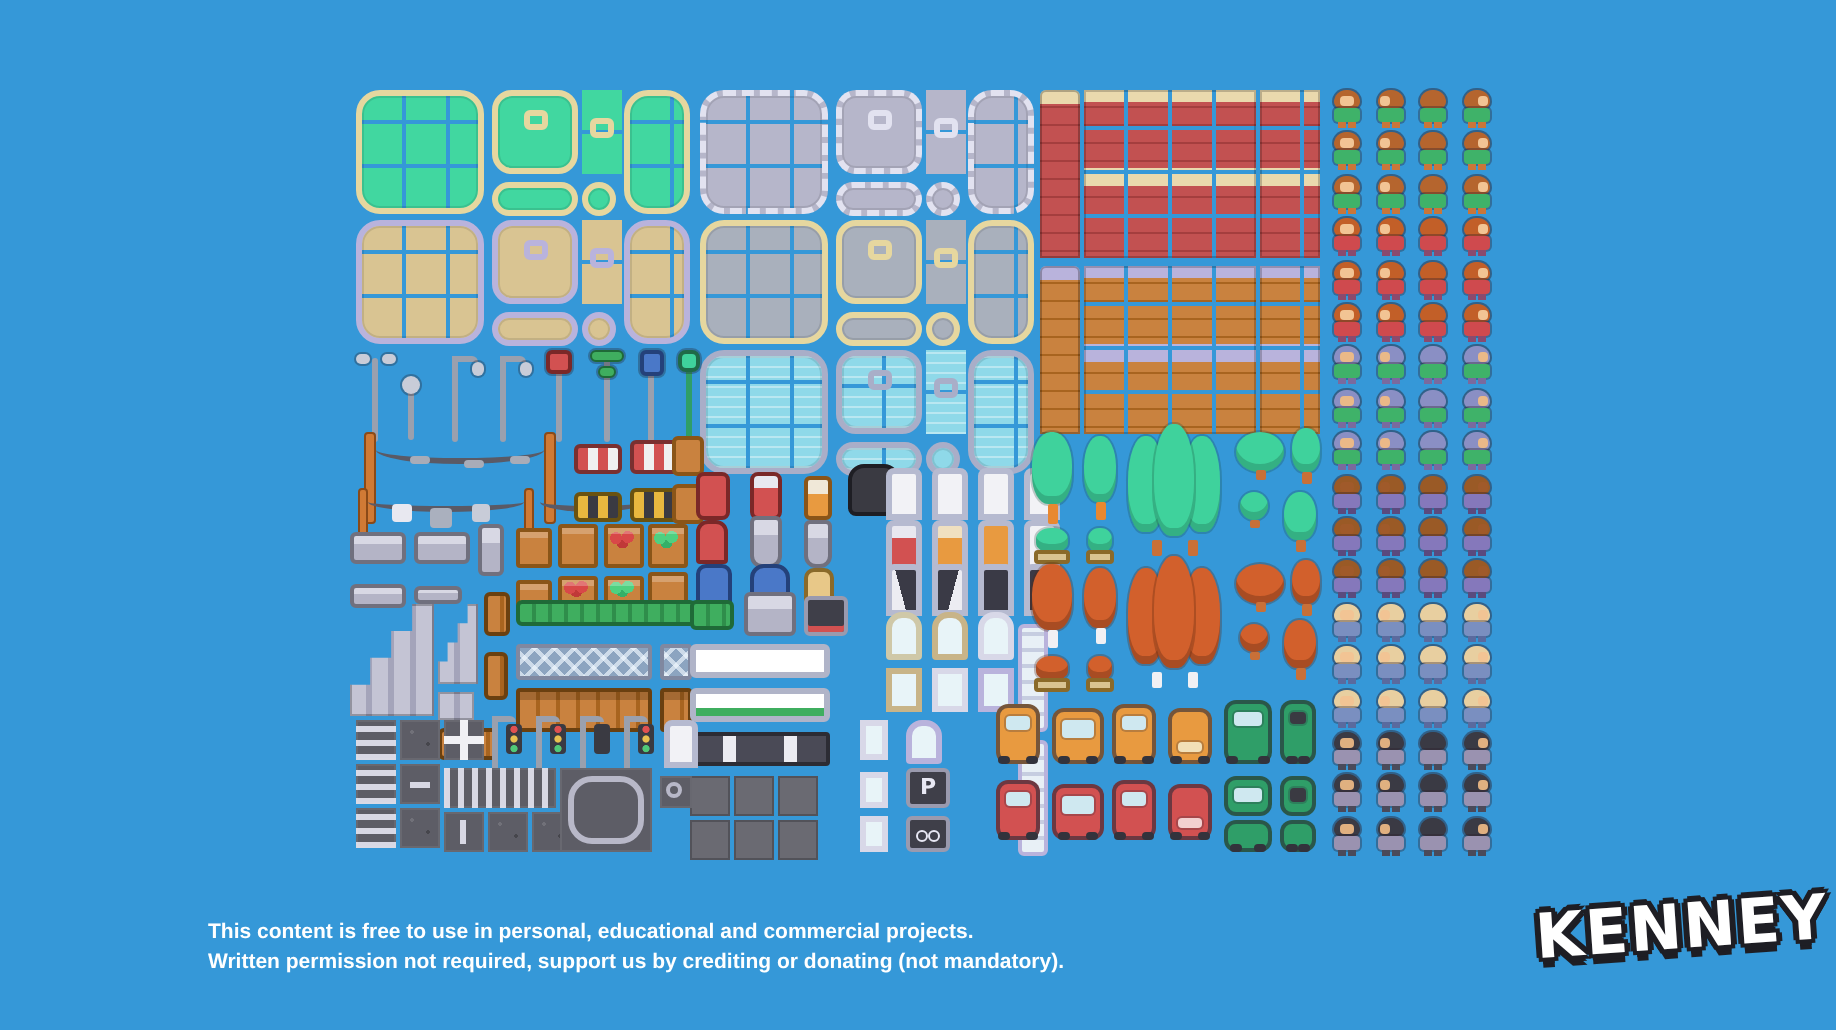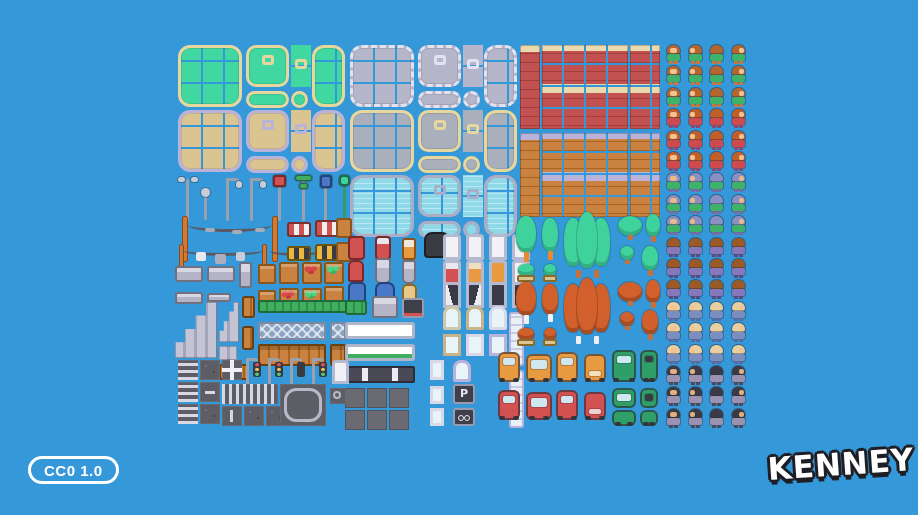--- a/index.html
+++ b/index.html
@@ -889,18 +889,19 @@
         <i class="lg"></i>
       </div>
       <div class="s ch p-sider" style="left: 65.1px; top: 363.8px; --hair: #3a3a44; --skin: #e0b080; --top: #9a92b0; --bot: #4a4a5a;">
         <i class="hr"></i>
         <i class="fc"></i>
         <i class="bd"></i>
         <i class="lg"></i>
       </div>
     </div>
 
-  <div class="s badge">
-      <span>CC0 1.0</span>
-    </div>
+  <div class="s lic">
+    <div>This content is free to use in personal, educational and commercial projects.</div>
+    <div>Written permission not required, support us by crediting or donating (not mandatory).</div>
+  </div>
   <div class="s brand">KENNEY</div>
 
 </div>
 
 </body></html>

